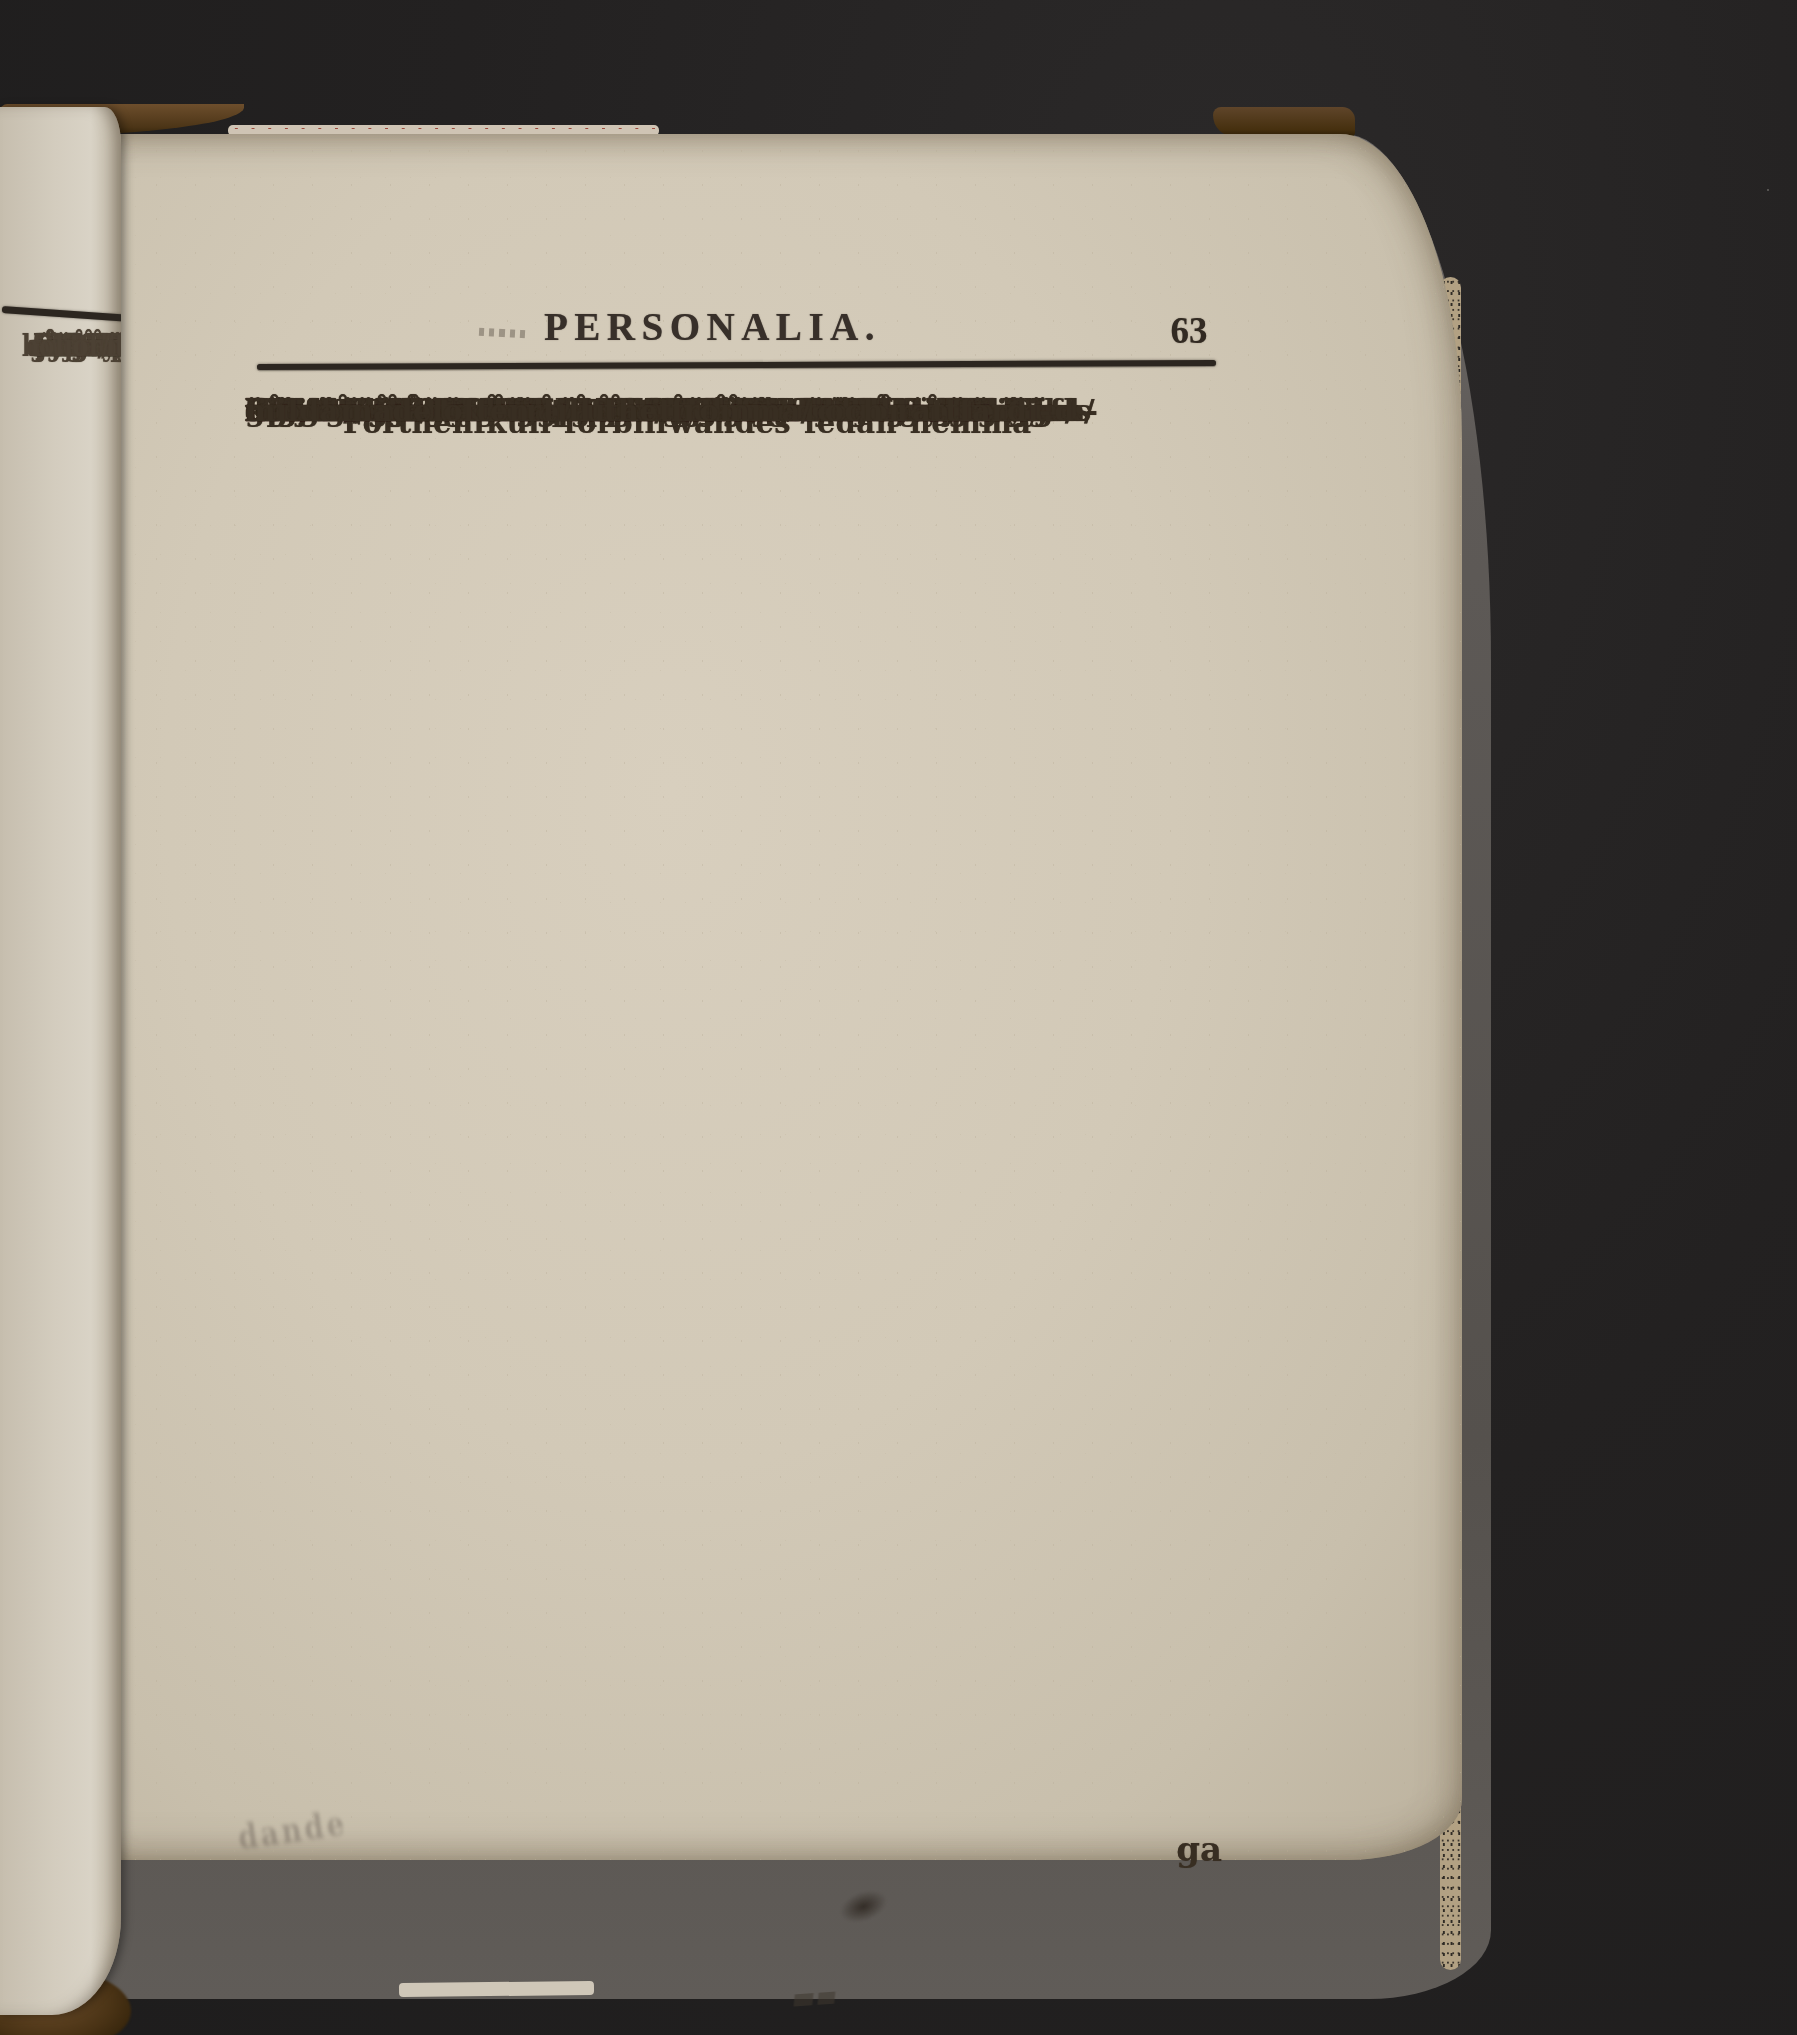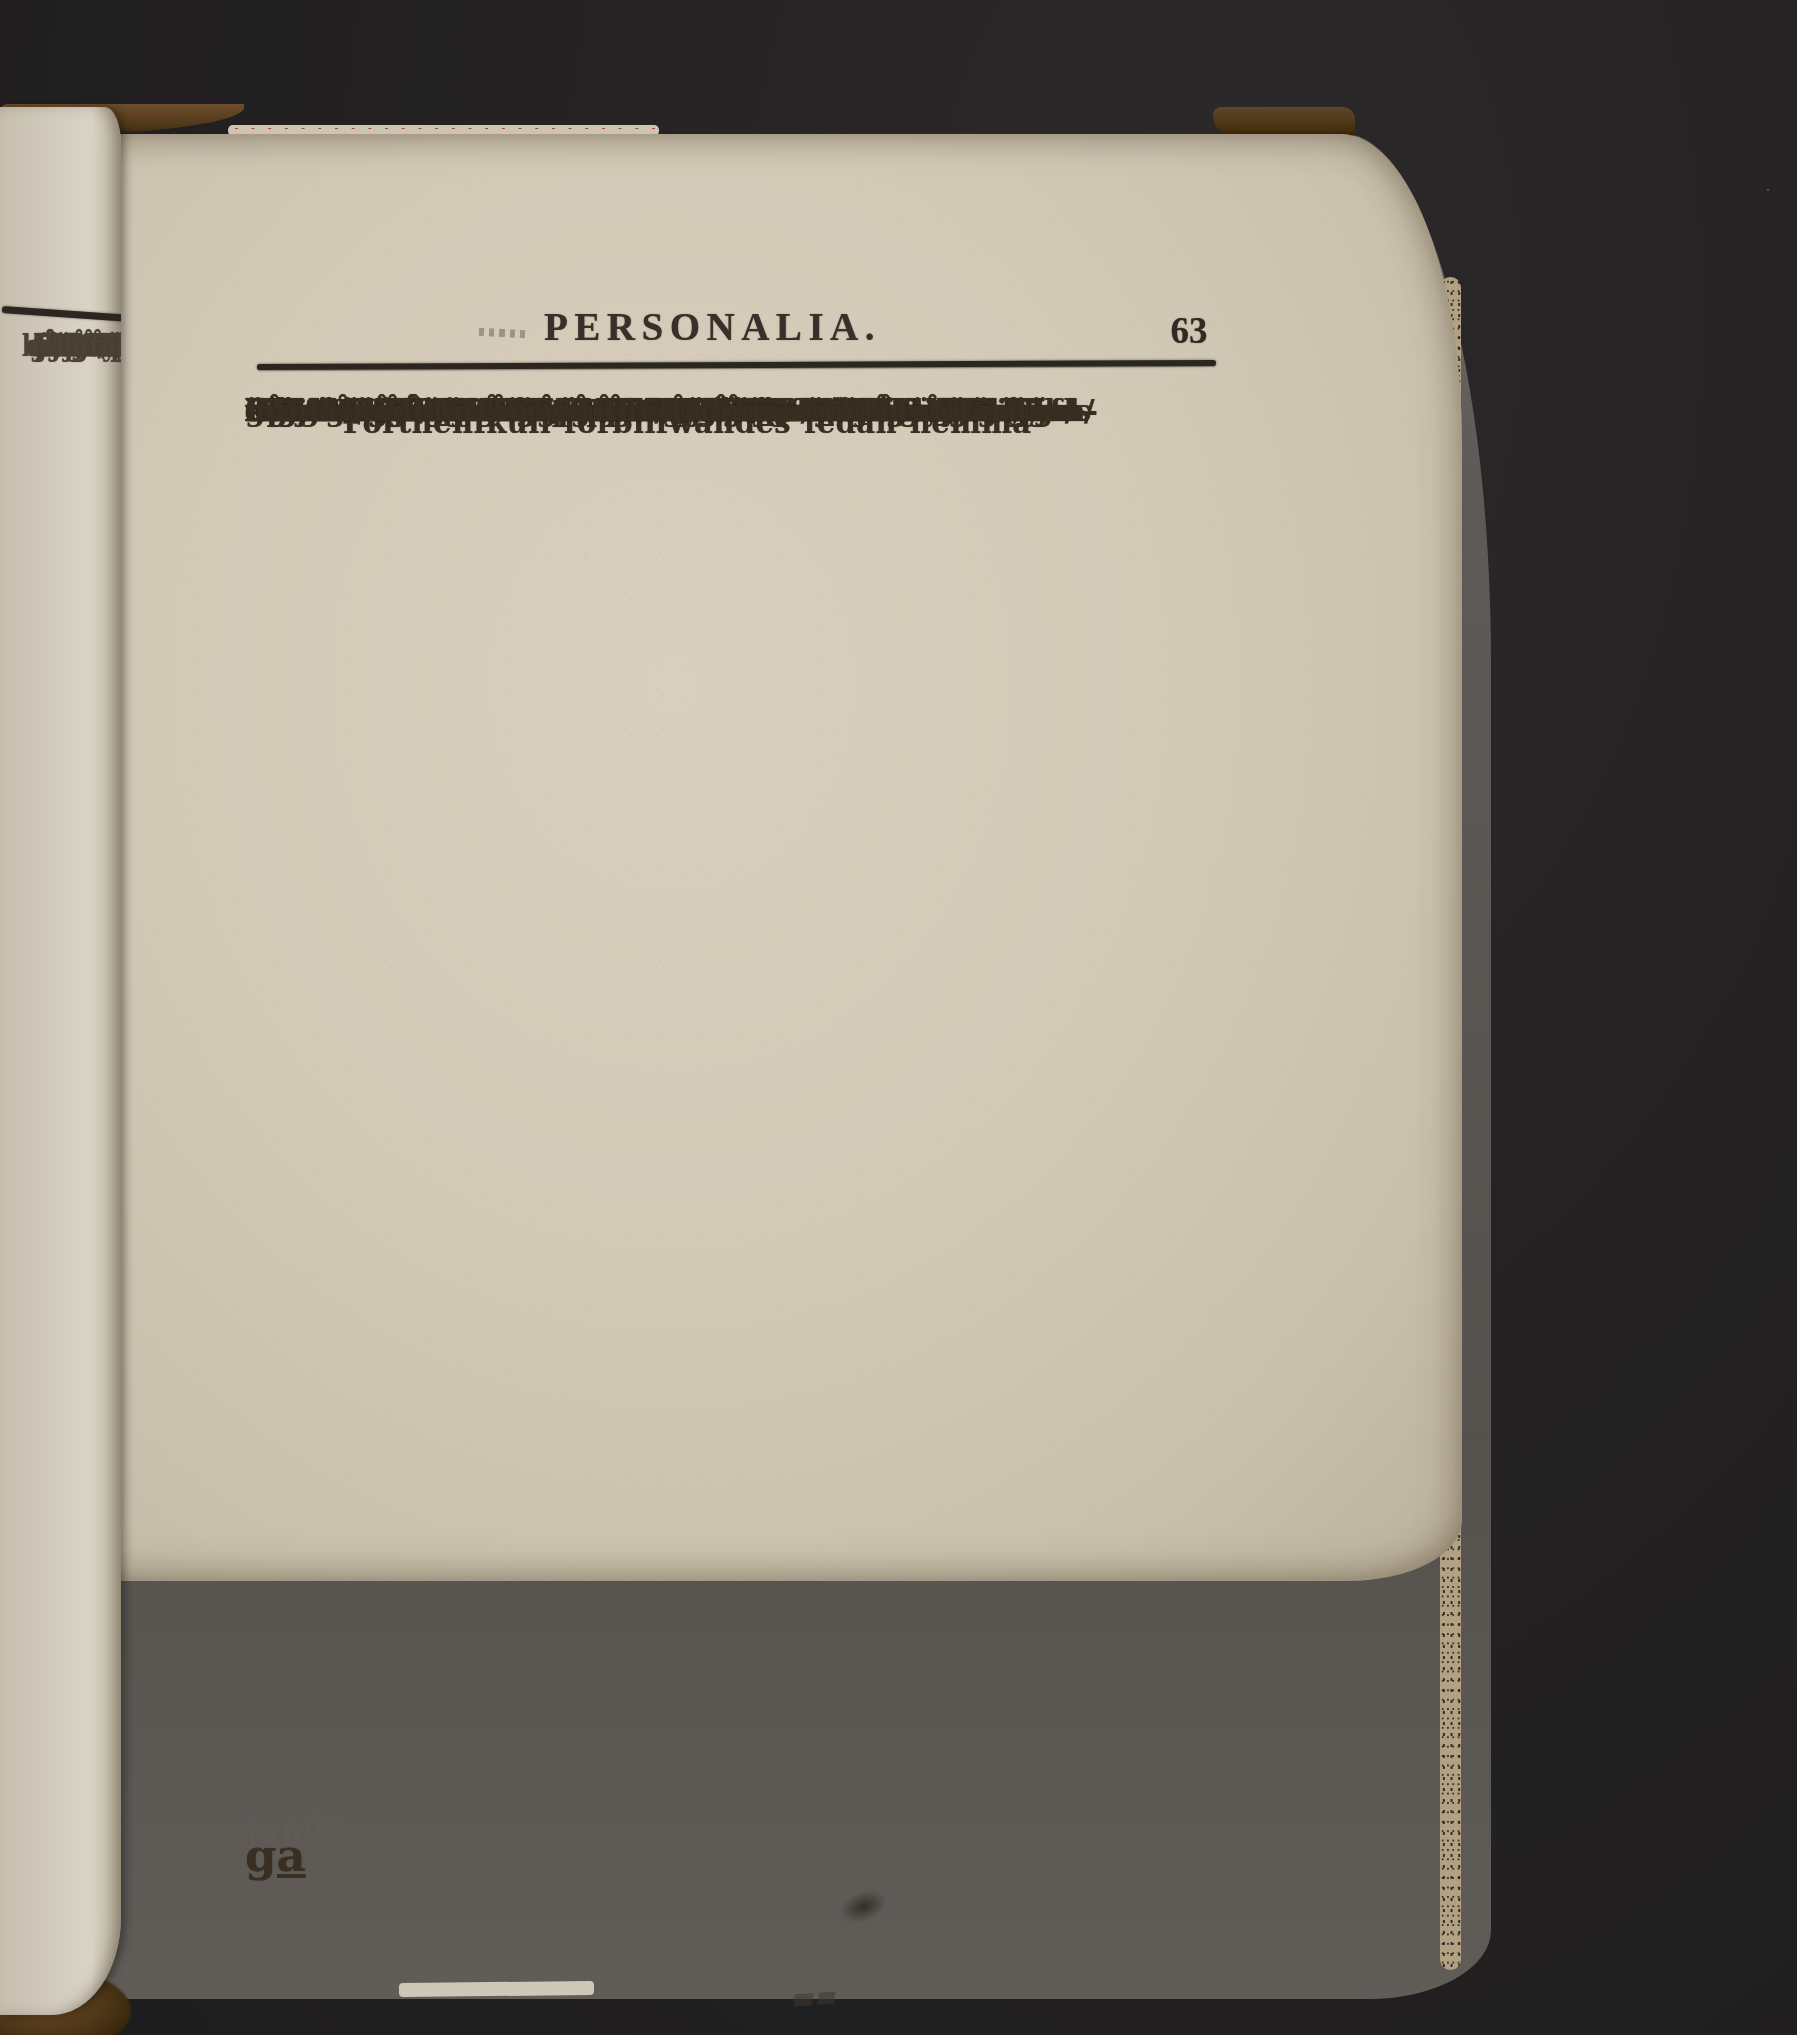--- a/index.html
+++ b/index.html
@@ -52,21 +52,21 @@
     border-radius:48% 58% 52% 44%;
     filter:blur(1.2px);
   }
   .sliver{
     left:399px;top:1982px;width:195px;height:14px;background:#cfc7b8;
     transform:rotate(-0.6deg);border-radius:4.1px;
   }
 
   
   .page{
-    left:98px;top:134px;width:1364px;height:1447px;
+    left:98px;top:134px;width:1364px;height:1726px;
     background:radial-gradient(ellipse at 42% 38%, #d8cfbe 0%, #d2c9b7 45%, #c8bfac 78%, #bcb29e 100%);
     border-top-left-radius:12.2px;
     border-top-right-radius:122px 309px;
     border-bottom-right-radius:114px 61px;
     border-bottom-left-radius:16.3px;
     box-shadow:inset 14px 0 28.5px -8.1px rgba(92,76,54,.30),
                inset -19px 0 39px -12.2px rgba(92,76,54,.30),
                inset 0 17px 35px -12.2px rgba(92,76,54,.34),
                inset 0 -21px 39px -16.3px rgba(92,76,54,.34);
   }
@@ -108,24 +108,23 @@
     text-shadow:0 0 0.8px rgba(56,46,34,.55), 0.4px 0.4px 0 rgba(56,46,34,.2);
   }
   .textblock .tl{
     position:static;display:block;height:49px;overflow:visible;
     text-align:justify;text-align-last:justify;text-justify:inter-word;
     white-space:normal;
   }
   .textblock .tl.para-end{text-align-last:left;margin-left:12px;}
   .textblock .tl.para-start{margin-top:12.2px;text-indent:98px;}
   .catchword{
-    left:147px;top:1695px;width:977px;
-    font-size:45px;font-weight:700;color:#382e22;
+    left:147px;top:1695px;width:977px;text-align:right;
+    font-size:34px;font-weight:700;color:#382e22;
     text-shadow:0 0 0.8px rgba(56,46,34,.55);
-    text-decoration:underline;
   }
 
   
   .smudge-text{
     left:130px;top:1677px;font-size:33px;font-weight:700;color:#6a6057;
     transform:rotate(-8deg) scaleX(.85);opacity:.42;filter:blur(2px);letter-spacing:3.3px;
   }
   .blob{
     left:741px;top:1758px;width:49px;height:29px;
     background:radial-gradient(closest-side, rgba(40,33,26,.8), rgba(40,33,26,0));

